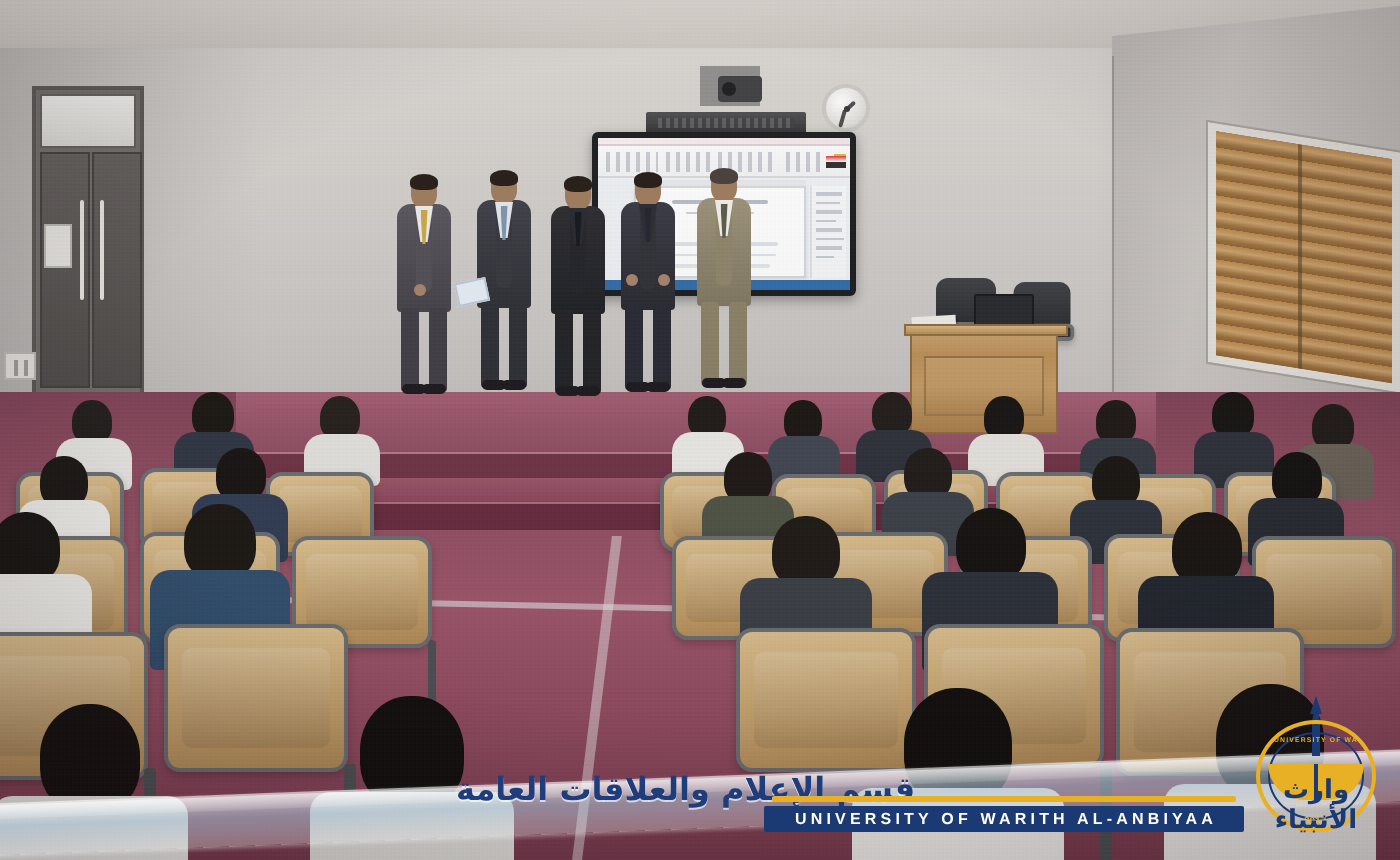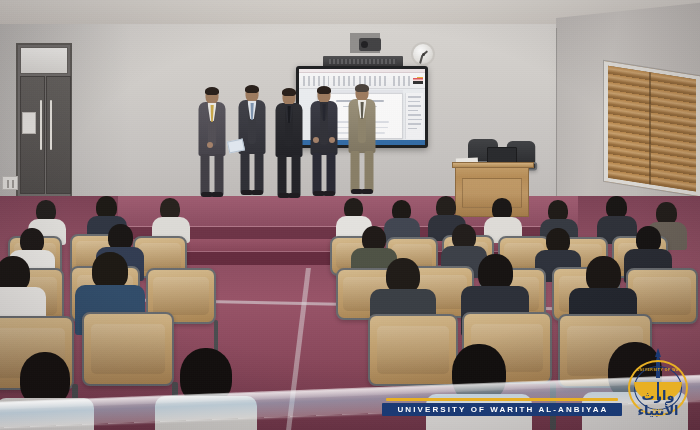--- a/index.html
+++ b/index.html
@@ -654,20 +654,21 @@
     <span class="s-shoulder" style="left:-26px;top:50px;width:106px;height:76px;background:#f5f4f0;"></span>
   </div>
 
   <div class="grade"></div>
   <div class="grain"></div>
 
   <div class="wm">
     <div class="wm-band"></div>
     <div class="wm-band2"></div>
 
+    <div class="wm-ar-left">قسم الإعلام والعلاقات العامة</div>
 
     <div class="wm-uni">
       <div class="wm-gold"></div>
       <div class="wm-uni-en">UNIVERSITY OF WARITH AL-ANBIYAA</div>
     </div>
 
     <div class="emblem">
       <span class="spire-tip"></span>
       <span class="spire"></span>
       <span class="ring"></span>

